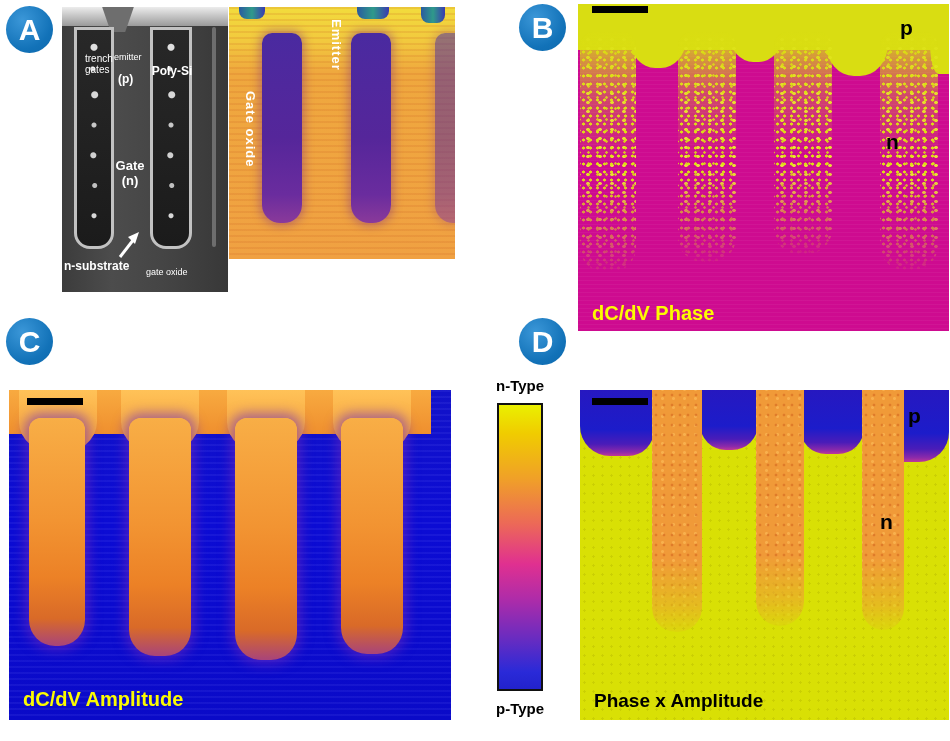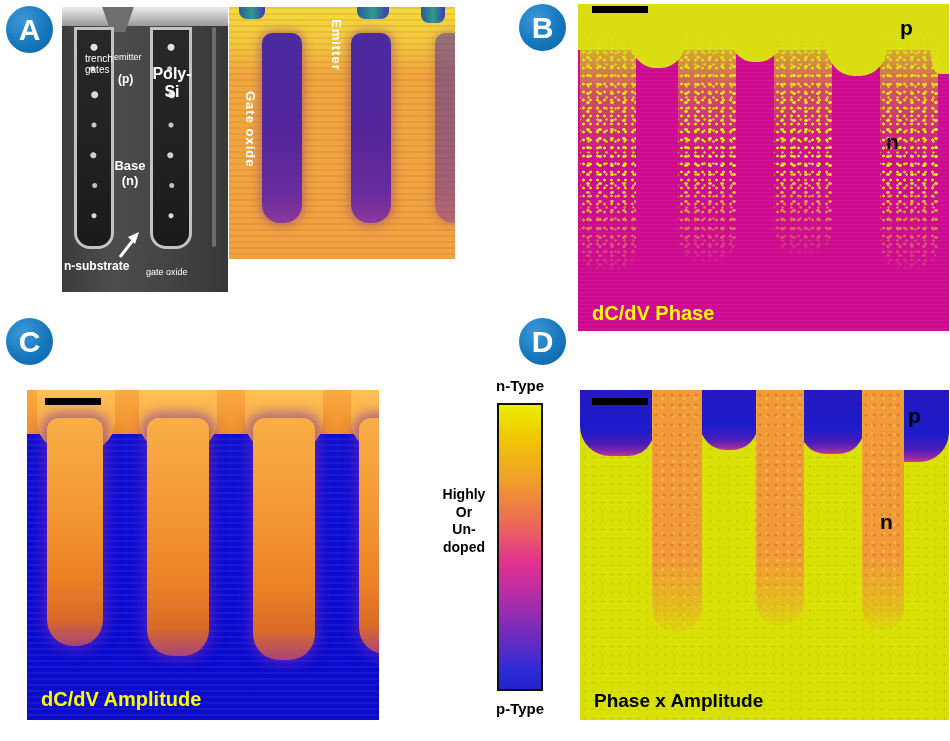--- a/index.html
+++ b/index.html
@@ -72,21 +72,21 @@
     background-size:100% 100%, 7px 8px, 9px 11px, 12px 9px;
     background-position:0 0, 0 0, 4px 5px, 2px 3px;
     -webkit-mask-image:linear-gradient(180deg,#000 60%, rgba(0,0,0,0.45) 85%, rgba(0,0,0,0.08));
     mask-image:linear-gradient(180deg,#000 60%, rgba(0,0,0,0.45) 85%, rgba(0,0,0,0.08)); }
   .pb-c1 { left:2px; width:56px; height:240px; }
   .pb-c2 { left:100px; width:58px; height:230px; }
   .pb-c3 { left:196px; width:58px; height:222px; }
   .pb-c4 { left:302px; width:58px; height:238px; }
 
   
-  .pc { left:27px; top:390px; width:352px; height:330px; overflow:hidden;
+  .pc { left:9px; top:390px; width:442px; height:330px; overflow:hidden;
     background:
       repeating-linear-gradient(180deg, rgba(130,130,255,0.10) 0 2px, rgba(0,0,0,0) 2px 6px),
       linear-gradient(180deg,#1212c8,#0c0cd4 40%,#0a0ac8); }
   .pc-band { left:0; top:0; width:422px; height:44px;
     background:linear-gradient(180deg,#f8aa40,#ef8f2e); }
   .pc-bump { top:0; height:64px; border-radius:0 0 50% 50%;
     background:linear-gradient(180deg,#ffc258,#f49a34); }
   .pc-col { top:28px; border-radius:12px 12px 26px 26px;
     background:linear-gradient(180deg,#f8ae46,#f29432 45%,#ec8126 70%,#d96a28 88%,#a8447a);
     box-shadow:0 0 12px 5px rgba(110,40,190,0.55); }
@@ -139,22 +139,22 @@
   <div class="abs sem">
     <div class="abs sem-topband"></div>
     <div class="abs sem-notch"></div>
     <div class="abs sem-trench sem-t1"></div>
     <div class="abs sem-trench sem-t2"></div>
     <div class="abs sem-edge"></div>
     <div class="sem-label pre" style="left:23px;top:46px;font-size:10px;width:42px">trench
 gates</div>
     <div class="sem-label" style="left:52px;top:45px;font-size:9px">emitter</div>
     <div class="sem-label" style="left:56px;top:66px;font-size:12px;font-weight:bold">(p)</div>
-    <div class="sem-label" style="left:86px;top:58px;font-size:16px;font-weight:bold;width:48px;text-align:center">Poly-Si</div>
-    <div class="sem-label pre" style="left:40px;top:152px;font-size:13px;font-weight:bold;width:56px;text-align:center">Base
+    <div class="sem-label" style="left:86px;top:58px;font-size:12px;font-weight:bold;width:48px;text-align:center">Poly-Si</div>
+    <div class="sem-label pre" style="left:40px;top:152px;font-size:13px;font-weight:bold;width:56px;text-align:center">Gate
 (n)</div>
     <div class="sem-label" style="left:2px;top:253px;font-size:12px;font-weight:bold">n-substrate</div>
     <svg class="abs" style="left:52px;top:222px" width="30" height="30" viewBox="0 0 30 30">
       <line x1="6" y1="28" x2="20" y2="10" stroke="#ffffff" stroke-width="3"></line>
       <polygon points="25,3 14,8 21,15" fill="#ffffff"></polygon>
     </svg>
     <div class="sem-label" style="left:84px;top:260px;font-size:9px">gate oxide</div>
   </div>
 
   <div class="abs smim">
@@ -197,24 +197,20 @@
     <div class="abs pc-col pc-c1"></div>
     <div class="abs pc-col pc-c2"></div>
     <div class="abs pc-col pc-c3"></div>
     <div class="abs pc-col pc-c4"></div>
     <div class="scalebar" style="left:18px;top:8px"></div>
     <div class="cap-yellow" style="left:14px;top:298px">dC/dV Amplitude</div>
   </div>
 
   <div class="cb-label" style="left:478px;top:377px;width:84px">n-Type</div>
   <div class="abs cbar"></div>
-  <div class="cb-label pre" style="left:434px;top:486px;width:60px;font-size:14px">Highly
-Or
-Un-
-doped</div>
   <div class="cb-label" style="left:478px;top:700px;width:84px">p-Type</div>
 
   <div class="badge" style="left:519px;top:318px">D</div>
 
   <div class="abs pd">
     <div class="abs pd-p pd-p1"></div>
     <div class="abs pd-p pd-p2"></div>
     <div class="abs pd-p pd-p3"></div>
     <div class="abs pd-p pd-p4"></div>
     <div class="abs pd-col pd-c1"></div>

